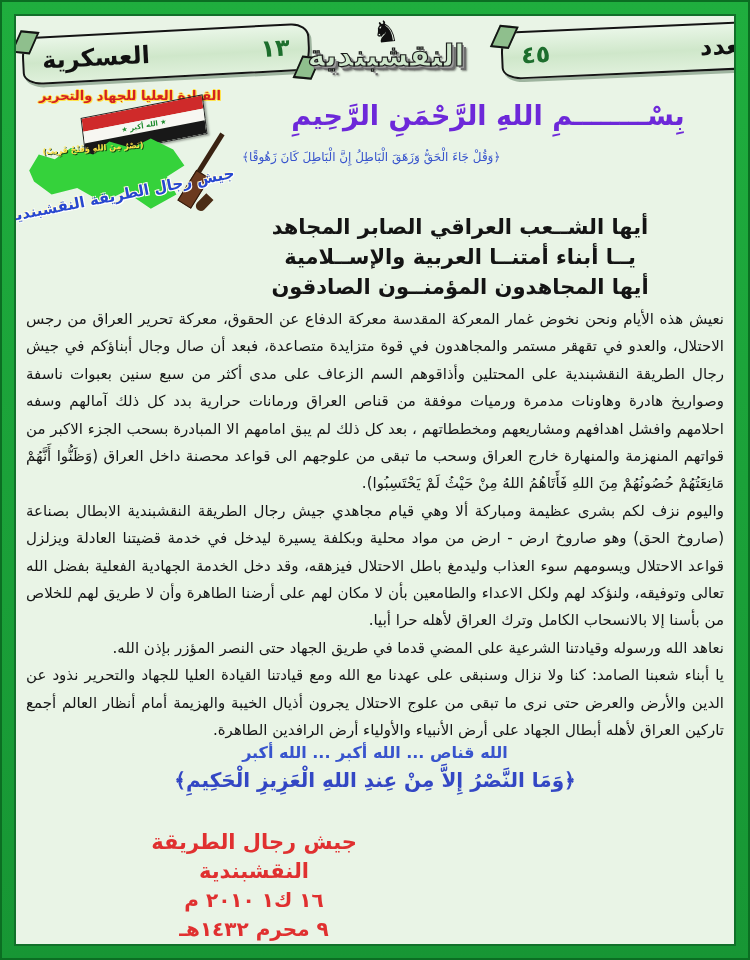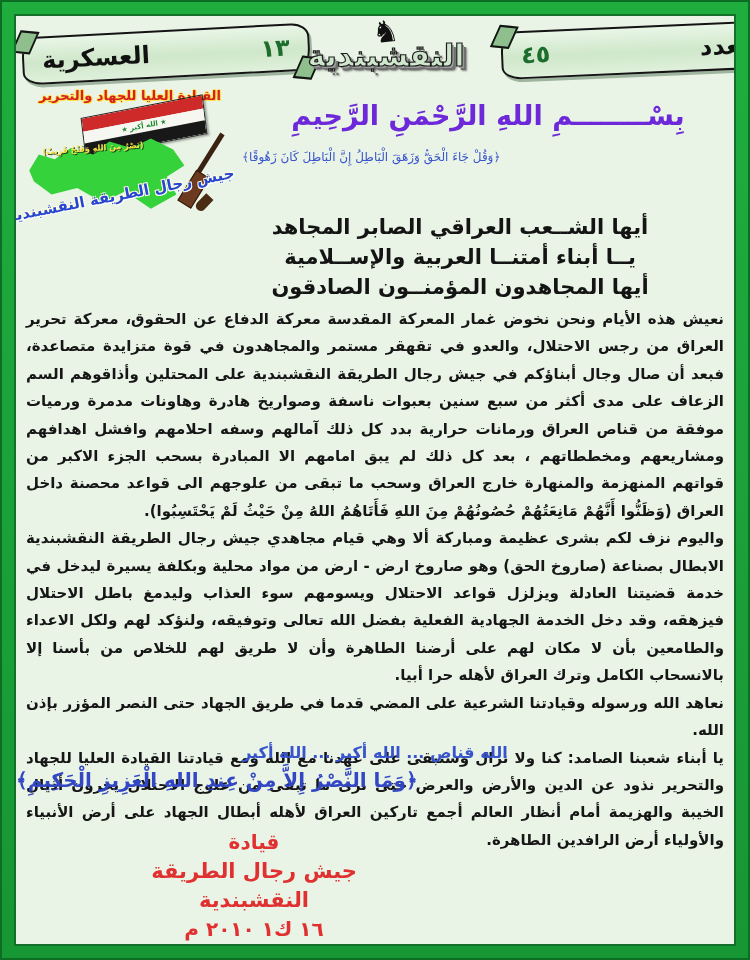--- a/index.html
+++ b/index.html
@@ -83,26 +83,26 @@
   .opening-verse{
     position:absolute;top:134px;left:226px;right:2px;text-align:left;
     font-size:12px;font-weight:normal;color:#3854cd;white-space:nowrap;
   }
   
   .headings{position:absolute;top:196px;right:10px;left:180px;text-align:center;direction:rtl;}
   .headings div{font-size:21px;font-weight:bold;color:#141414;line-height:30px;}
   
   .body-text{
     position:absolute;top:290px;left:10px;right:10px;direction:rtl;
-    font-size:15px;color:#161616;line-height:27.4px;text-align:justify;font-weight:bold;
+    font-size:15px;color:#161616;line-height:27.4px;text-align:justify;
   }
   .body-text p{margin:0;}
   
   .takbir{position:absolute;top:727px;left:0;width:100%;text-align:center;font-size:16px;font-weight:bold;color:#3854cd;}
-  .closing-verse{position:absolute;top:752px;left:0;width:100%;text-align:left;font-size:20px;font-weight:bold;color:#3347c4;}
+  .closing-verse{position:absolute;top:752px;left:0;width:100%;text-align:center;font-size:20px;font-weight:bold;color:#3347c4;}
   
   .signature{position:absolute;top:812px;left:78px;width:320px;text-align:center;direction:rtl;}
   .signature div{font-weight:bold;color:#e03030;line-height:29px;}
   .sig-1{font-size:20px;}
   .sig-2{font-size:21px;}
   .sig-3{font-size:20px;}
   .sig-4{font-size:20px;}
 </style>
 </head>
 <body>
@@ -158,19 +158,18 @@
     <p>نعيش هذه الأيام ونحن نخوض غمار المعركة المقدسة معركة الدفاع عن الحقوق، معركة تحرير العراق من رجس الاحتلال، والعدو في تقهقر مستمر والمجاهدون في قوة متزايدة متصاعدة، فبعد أن صال وجال أبناؤكم في جيش رجال الطريقة النقشبندية على المحتلين وأذاقوهم السم الزعاف على مدى أكثر من سبع سنين بعبوات ناسفة وصواريخ هادرة وهاونات مدمرة ورميات موفقة من قناص العراق ورمانات حرارية بدد كل ذلك آمالهم وسفه احلامهم وافشل اهدافهم ومشاريعهم ومخططاتهم ، بعد كل ذلك لم يبق امامهم الا المبادرة بسحب الجزء الاكبر من قواتهم المنهزمة والمنهارة خارج العراق وسحب ما تبقى من علوجهم الى قواعد محصنة داخل العراق (وَظَنُّوا أَنَّهُمْ مَانِعَتُهُمْ حُصُونُهُمْ مِنَ اللهِ فَأَتَاهُمُ اللهُ مِنْ حَيْثُ لَمْ يَحْتَسِبُوا).</p>
     <p>واليوم نزف لكم بشرى عظيمة ومباركة ألا وهي قيام مجاهدي جيش رجال الطريقة النقشبندية الابطال بصناعة (صاروخ الحق) وهو صاروخ ارض - ارض من مواد محلية وبكلفة يسيرة ليدخل في خدمة قضيتنا العادلة ويزلزل قواعد الاحتلال ويسومهم سوء العذاب وليدمغ باطل الاحتلال فيزهقه، وقد دخل الخدمة الجهادية الفعلية بفضل الله تعالى وتوفيقه، ولنؤكد لهم ولكل الاعداء والطامعين بأن لا مكان لهم على أرضنا الطاهرة وأن لا طريق لهم للخلاص من بأسنا إلا بالانسحاب الكامل وترك العراق لأهله حرا أبيا.</p>
     <p>نعاهد الله ورسوله وقيادتنا الشرعية على المضي قدما في طريق الجهاد حتى النصر المؤزر بإذن الله.</p>
     <p>يا أبناء شعبنا الصامد: كنا ولا نزال وسنبقى على عهدنا مع الله ومع قيادتنا القيادة العليا للجهاد والتحرير نذود عن الدين والأرض والعرض حتى نرى ما تبقى من علوج الاحتلال يجرون أذيال الخيبة والهزيمة أمام أنظار العالم أجمع تاركين العراق لأهله أبطال الجهاد على أرض الأنبياء والأولياء أرض الرافدين الطاهرة.</p>
   </div>
 
   <div class="takbir">الله قناص ... الله أكبر ... الله أكبر</div>
   <div class="closing-verse">﴿وَمَا النَّصْرُ إِلاَّ مِنْ عِندِ اللهِ الْعَزِيزِ الْحَكِيمِ﴾</div>
 
   <div class="signature">
-    <div class="sig-1">قيادة</div>
     <div class="sig-2">جيش رجال الطريقة النقشبندية</div>
     <div class="sig-3">١٦ ك١ ٢٠١٠ م</div>
     <div class="sig-4">٩ محرم ١٤٣٢هـ</div>
   </div>
 
 </div>
 
 </body></html>

